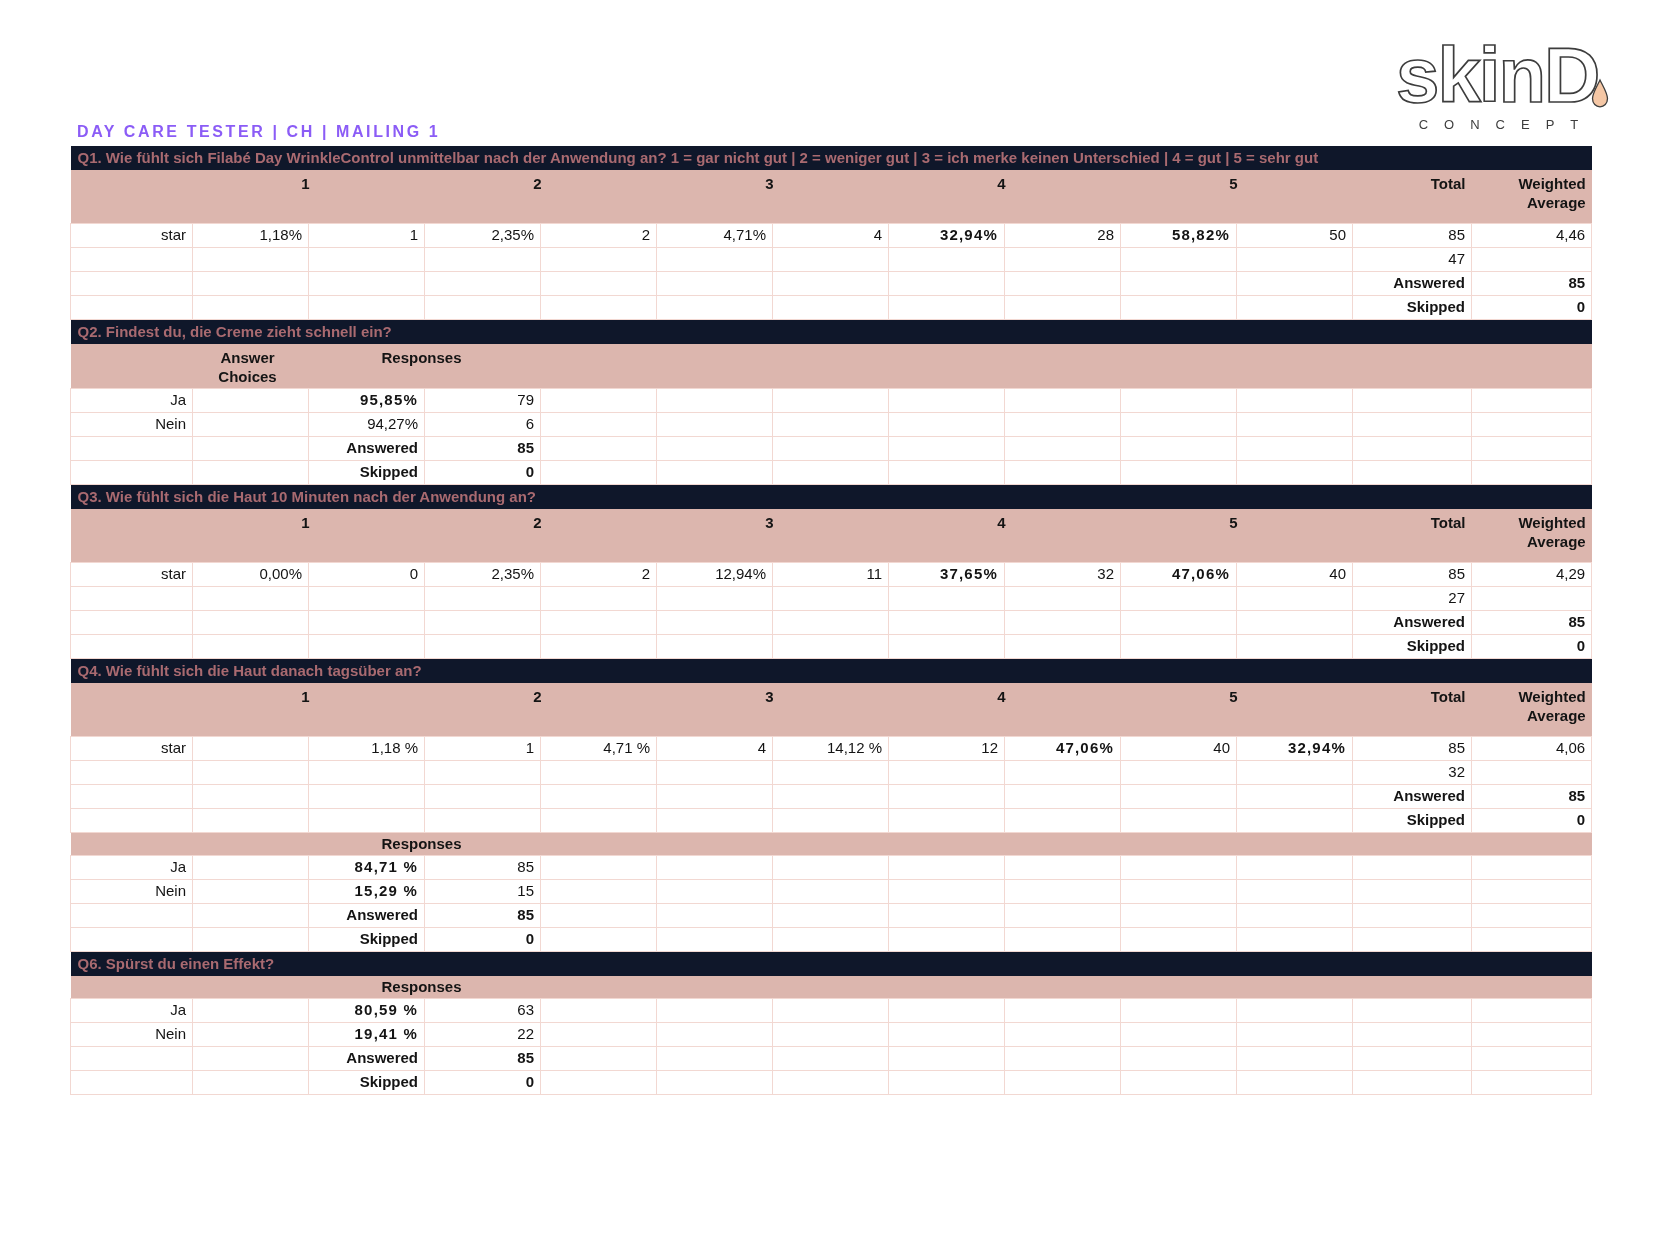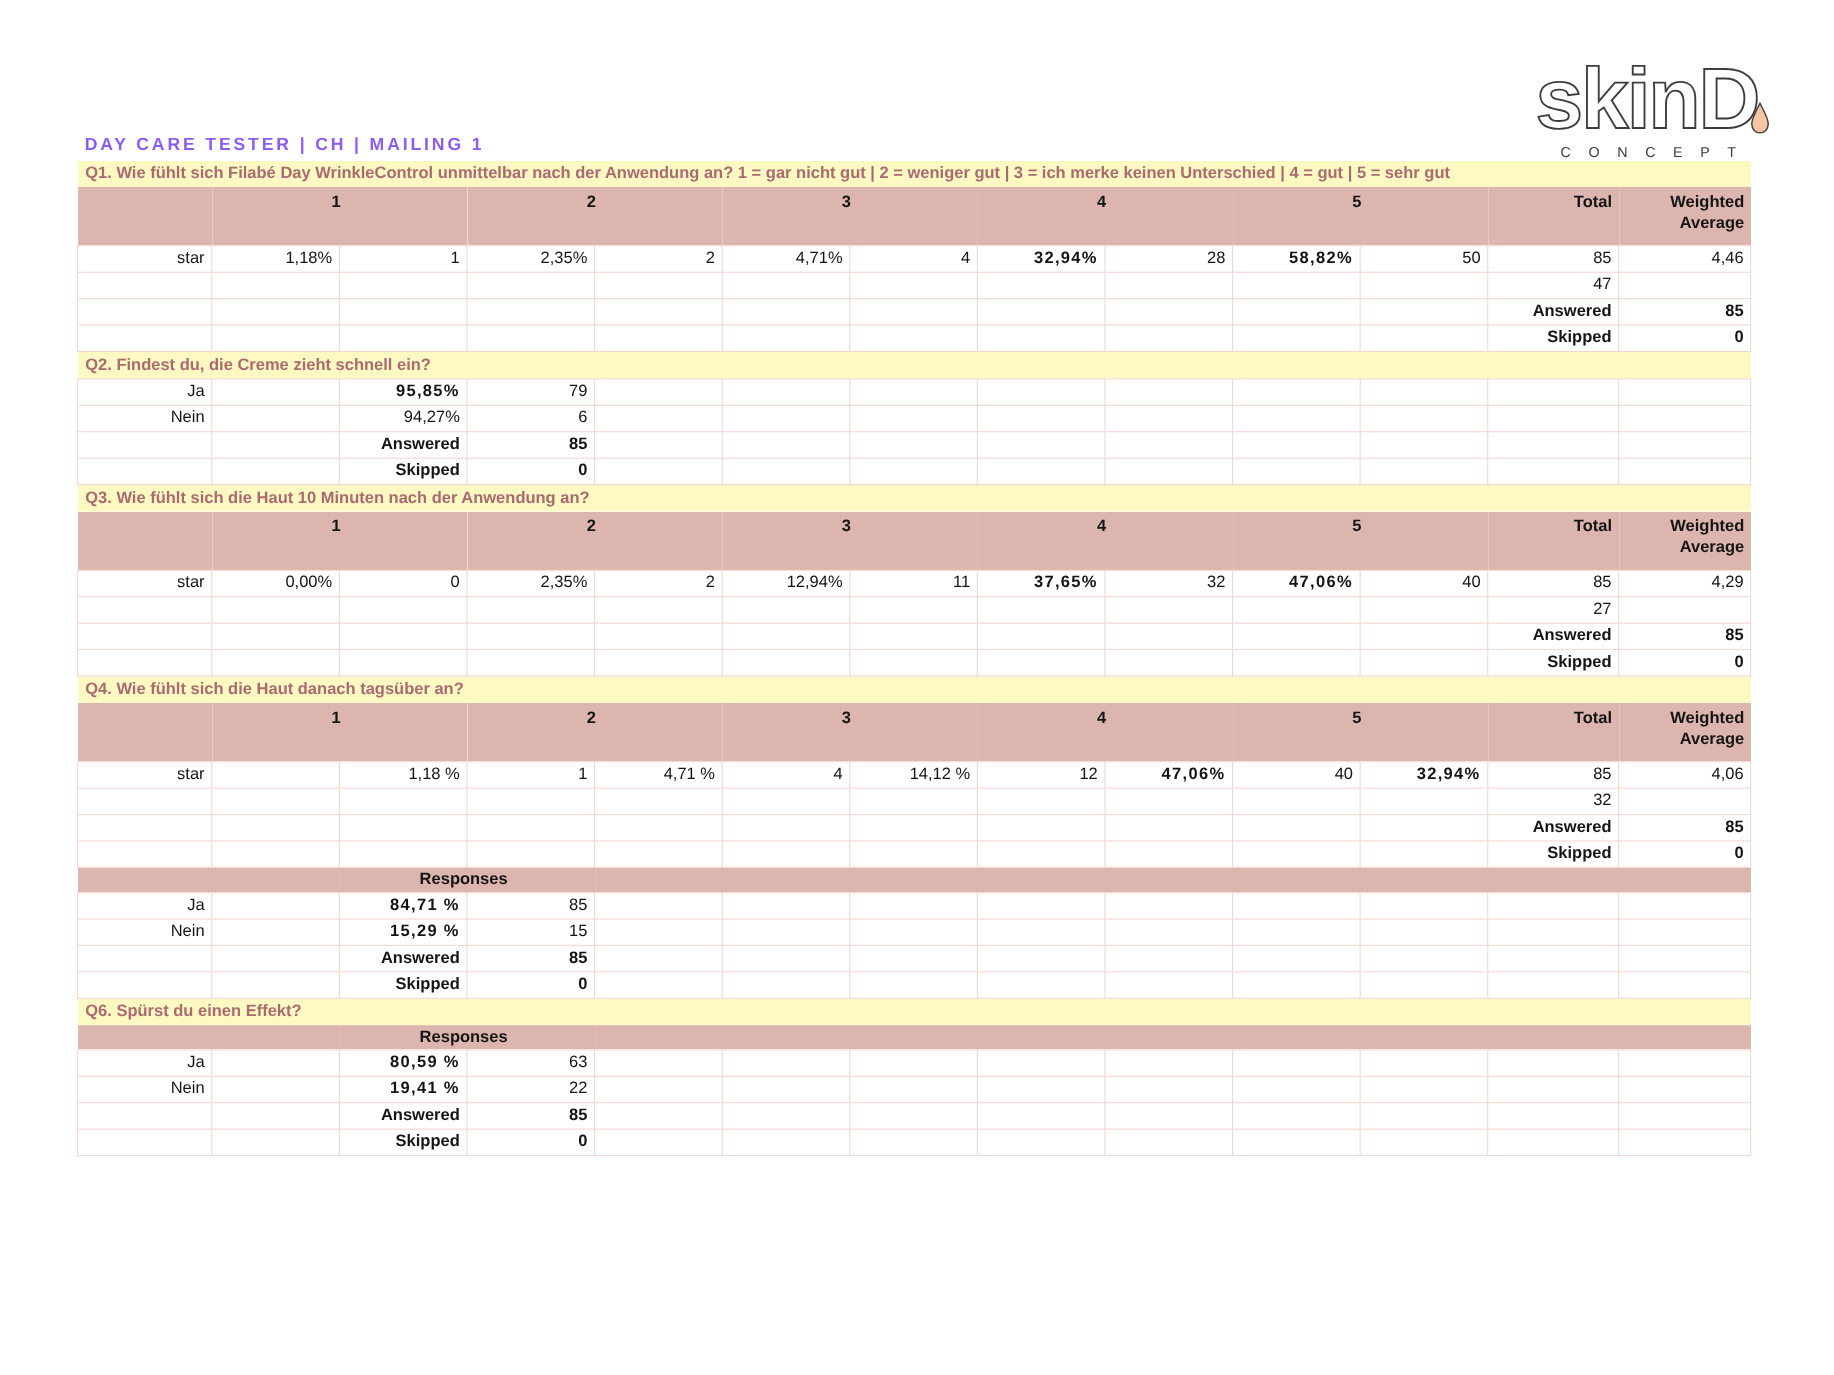--- a/index.html
+++ b/index.html
@@ -3,21 +3,21 @@
 <meta charset="utf-8">
 <style>
   html,body{margin:0;padding:0}
   body{
     width:1667px;height:1250px;position:relative;overflow:hidden;
     background:#ffffff;
     font-family:"Liberation Sans",sans-serif;
     -webkit-font-smoothing:antialiased;
   }
   
-  .logo{position:absolute;left:1396px;top:46px;width:214px}
+  .logo{position:absolute;left:1396px;top:32px;width:214px}
   .logo svg{display:block}
   .logo-word{
     font-family:"Liberation Sans",sans-serif;
     font-weight:700;font-size:78px;letter-spacing:-2px;
     fill:#ffffff;stroke:#3d3d3d;stroke-width:1.7px;
   }
   .concept{
     font-size:13px;color:#3d3d3d;letter-spacing:16px;
     margin-top:3px;padding-left:7px;white-space:nowrap;text-align:center;
   }
@@ -34,21 +34,21 @@
   }
   table.report td{
     font-size:15px;color:#141414;
     text-align:right;padding:0 6px 0 0;
     overflow:hidden;white-space:pre-line;line-height:1.25;
     vertical-align:middle;
   }
   tr.drow td{height:23px;border:1px solid #f2d8d2;background:#ffffff}
   td.c1{text-align:left;padding-left:5px}
   tr.trow td{
-    height:24px;border:none;background:#fef9c3;
+    height:24px;border:none;background:#0f172a;
     text-align:left;padding-left:7px;
     font-weight:700;color:#a96a70;white-space:nowrap;
   }
   tr.hrow td{
     background:#dcb6ae;border:none;font-weight:700;
     vertical-align:top;padding-top:5px;
   }
   tr.h53 td{height:48px}
   tr.h44 td{height:39px}
   tr.h25 td{height:20px;padding-top:2px}
@@ -155,20 +155,27 @@
         <td></td>
         <td></td>
         <td></td>
         <td></td>
         <td class="b">Skipped</td>
         <td class="b">0</td>
       </tr>
       <tr class="trow">
         <td colspan="13">Q2. Findest du, die Creme zieht schnell ein?</td>
       </tr>
+      <tr class="hrow h44">
+        <td colspan="1"></td>
+        <td colspan="1" style="text-align: center;">Answer
+Choices</td>
+        <td colspan="2" style="text-align: center;">Responses</td>
+        <td colspan="9"></td>
+      </tr>
       <tr class="drow">
         <td class="c1 ">Ja</td>
         <td></td>
         <td class="hl">95,85%</td>
         <td>79</td>
         <td></td>
         <td></td>
         <td></td>
         <td></td>
         <td></td>

